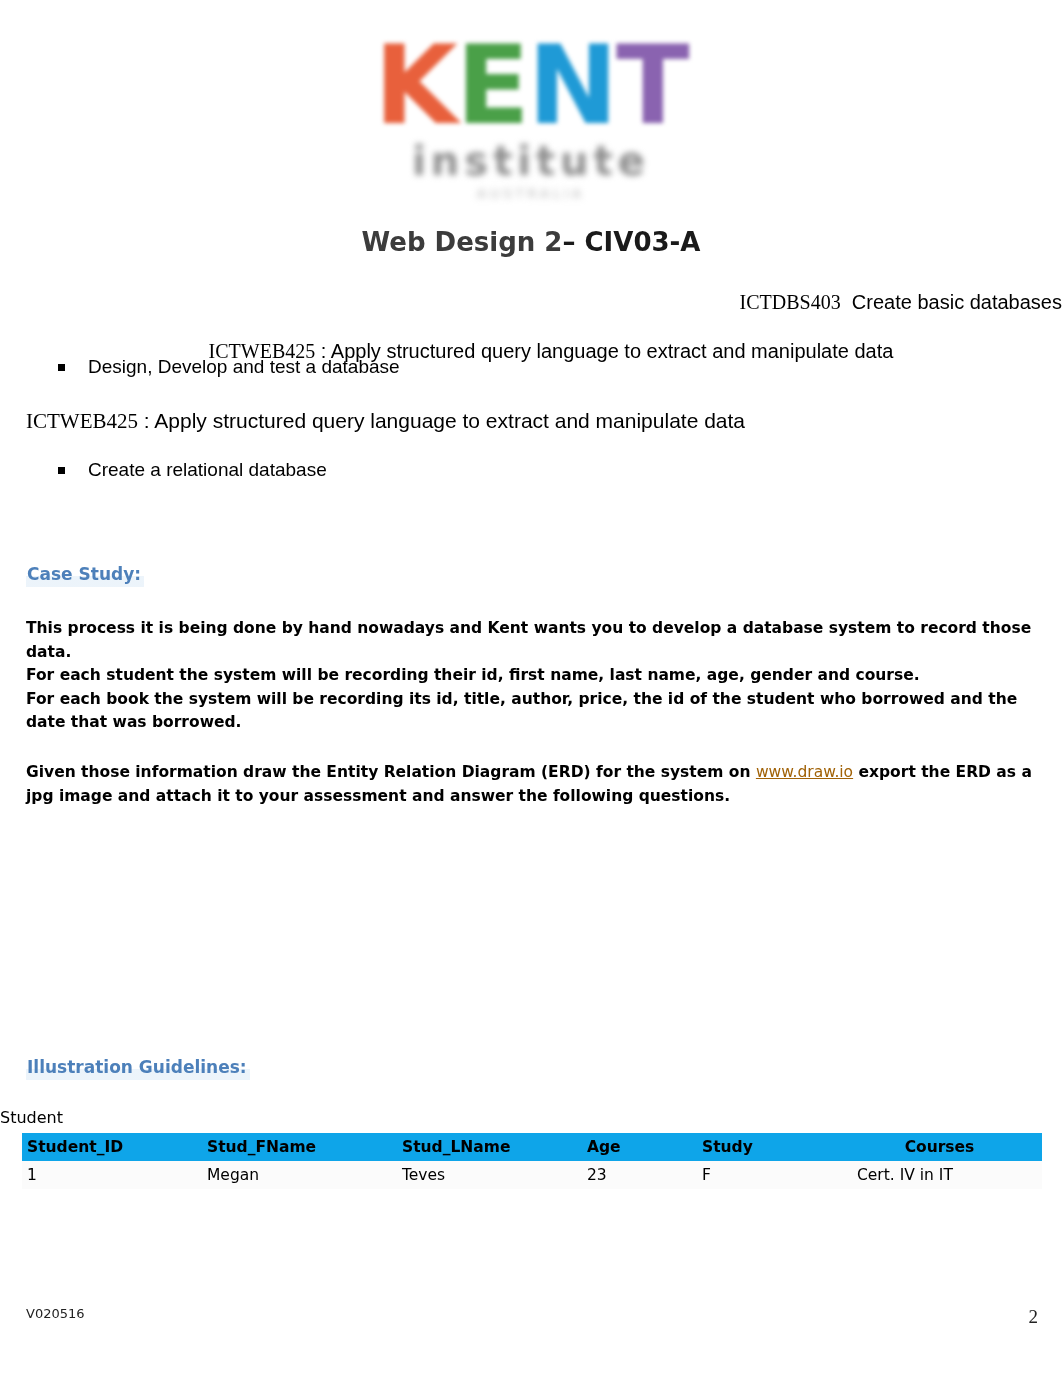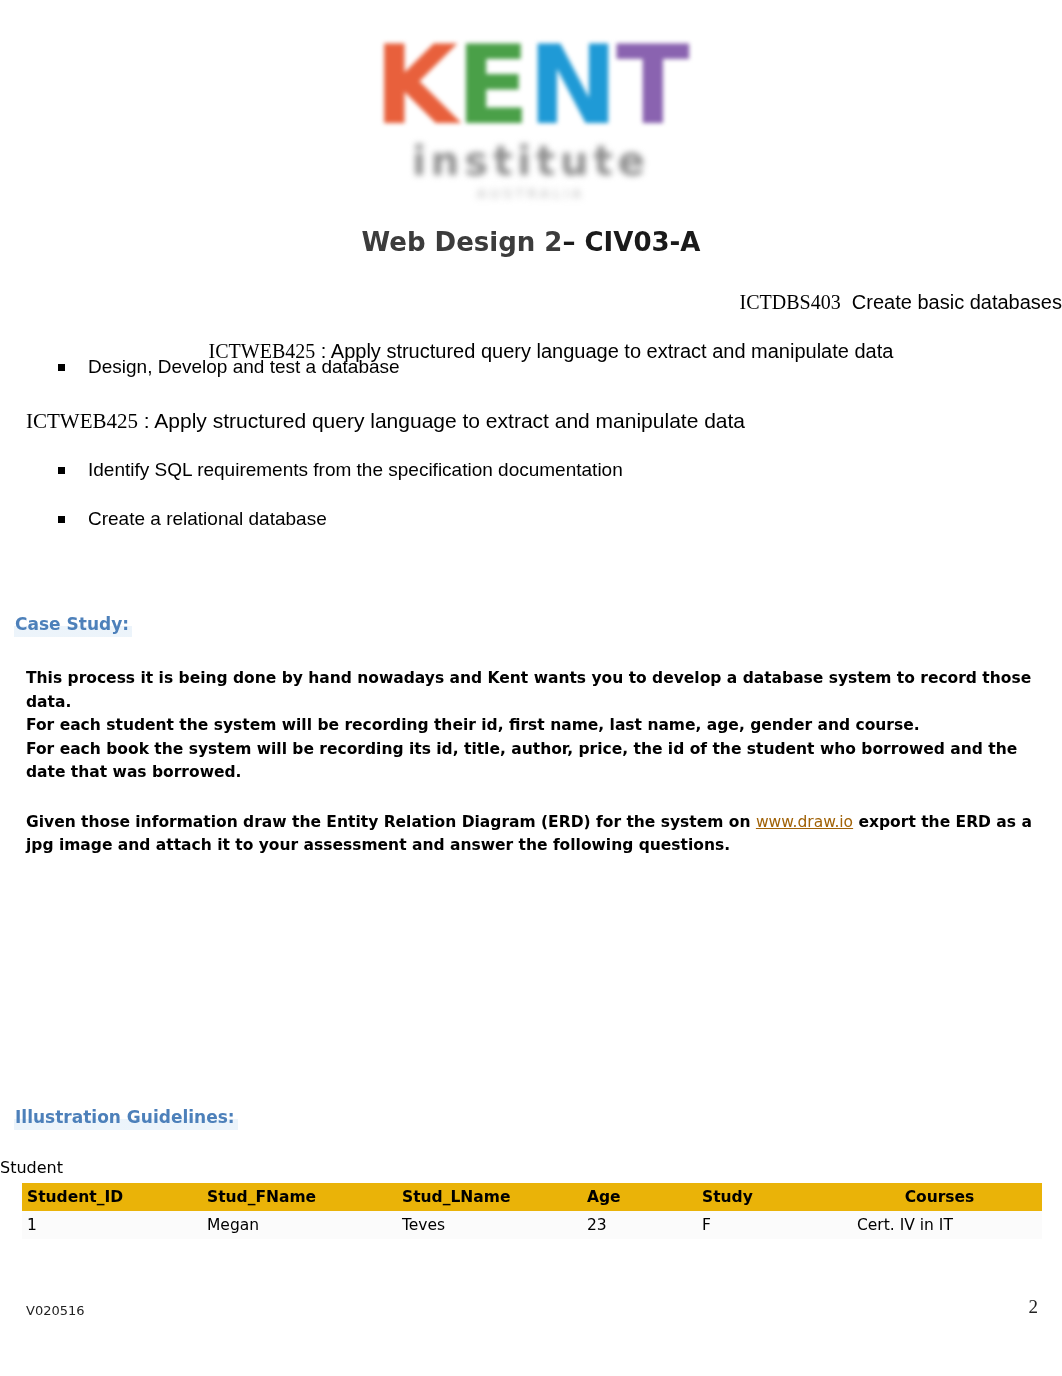--- a/index.html
+++ b/index.html
@@ -119,21 +119,21 @@
 
   #unit-bullets { margin-top: 24px; }
   #unit-bullets li { margin-bottom: 26px; }
 
   
   .section-heading {
     font-family: "DejaVu Sans", sans-serif;
     font-weight: bold;
     font-size: 17px;
     color: #4d80ba;
-    margin-left: 14px;
+    margin-left: 26px;
     display: inline-block;
     background: linear-gradient(180deg, rgba(255,255,255,0) 55%, rgba(221,235,247,0.55) 55%);
     padding: 1px 3px 3px 1px;
   }
 
   #case-study-heading-wrap { margin-top: 82px; }
 
   
   .body-bold {
     margin-left: 26px;
@@ -163,21 +163,21 @@
 
   table.data-table {
     margin-top: 6px;
     width: 1020px;
     margin-left: 22px;
     border-collapse: collapse;
     font-family: "DejaVu Sans", sans-serif;
     font-size: 15.5px;
   }
   table.data-table thead th {
-    background: #eab308;
+    background: #0ea5e9;
     font-weight: bold;
     text-align: left;
     padding: 5px 0 5px 5px;
     white-space: nowrap;
   }
   table.data-table tbody td {
     padding: 5px 0 5px 5px;
     background: #fbfbfb;
     white-space: nowrap;
   }
@@ -191,26 +191,26 @@
   .c-fname   { width: 190px; }
   .c-lname   { width: 180px; }
   .c-age     { width: 110px; }
   .c-gender  { width: 135px; }
 
   
   #footer {
     position: absolute;
     left: 0;
     right: 0;
-    bottom: 58px;
+    bottom: 46px;
     height: 24px;
     padding: 0 24px 0 26px;
     display: flex;
     justify-content: space-between;
-    align-items: flex-end;
+    align-items: flex-start;
   }
   #footer-version {
     font-family: "DejaVu Sans", sans-serif;
     font-size: 13px;
     color: #222;
   }
   #footer-page-number {
     font-family: "Liberation Serif", serif;
     font-size: 19px;
     color: #222;
@@ -248,23 +248,20 @@
       <span>Design, Develop and test a database</span>
     </li>
   </ul>
 </div>
 
 <div id="unit-heading">
   <span class="serif-code">ICTWEB425</span><span> : Apply structured query language to extract and manipulate data</span>
 </div>
 
 <ul class="sq-list" id="unit-bullets">
-  <li>
-    <span>Identify SQL requirements from the specification documentation</span>
-  </li>
   <li>
     <span>Create a relational database</span>
   </li>
 </ul>
 
 <div id="case-study-heading-wrap">
   <span class="section-heading">Case Study:</span>
 </div>
 
 <div id="case-study-body" class="body-bold">

